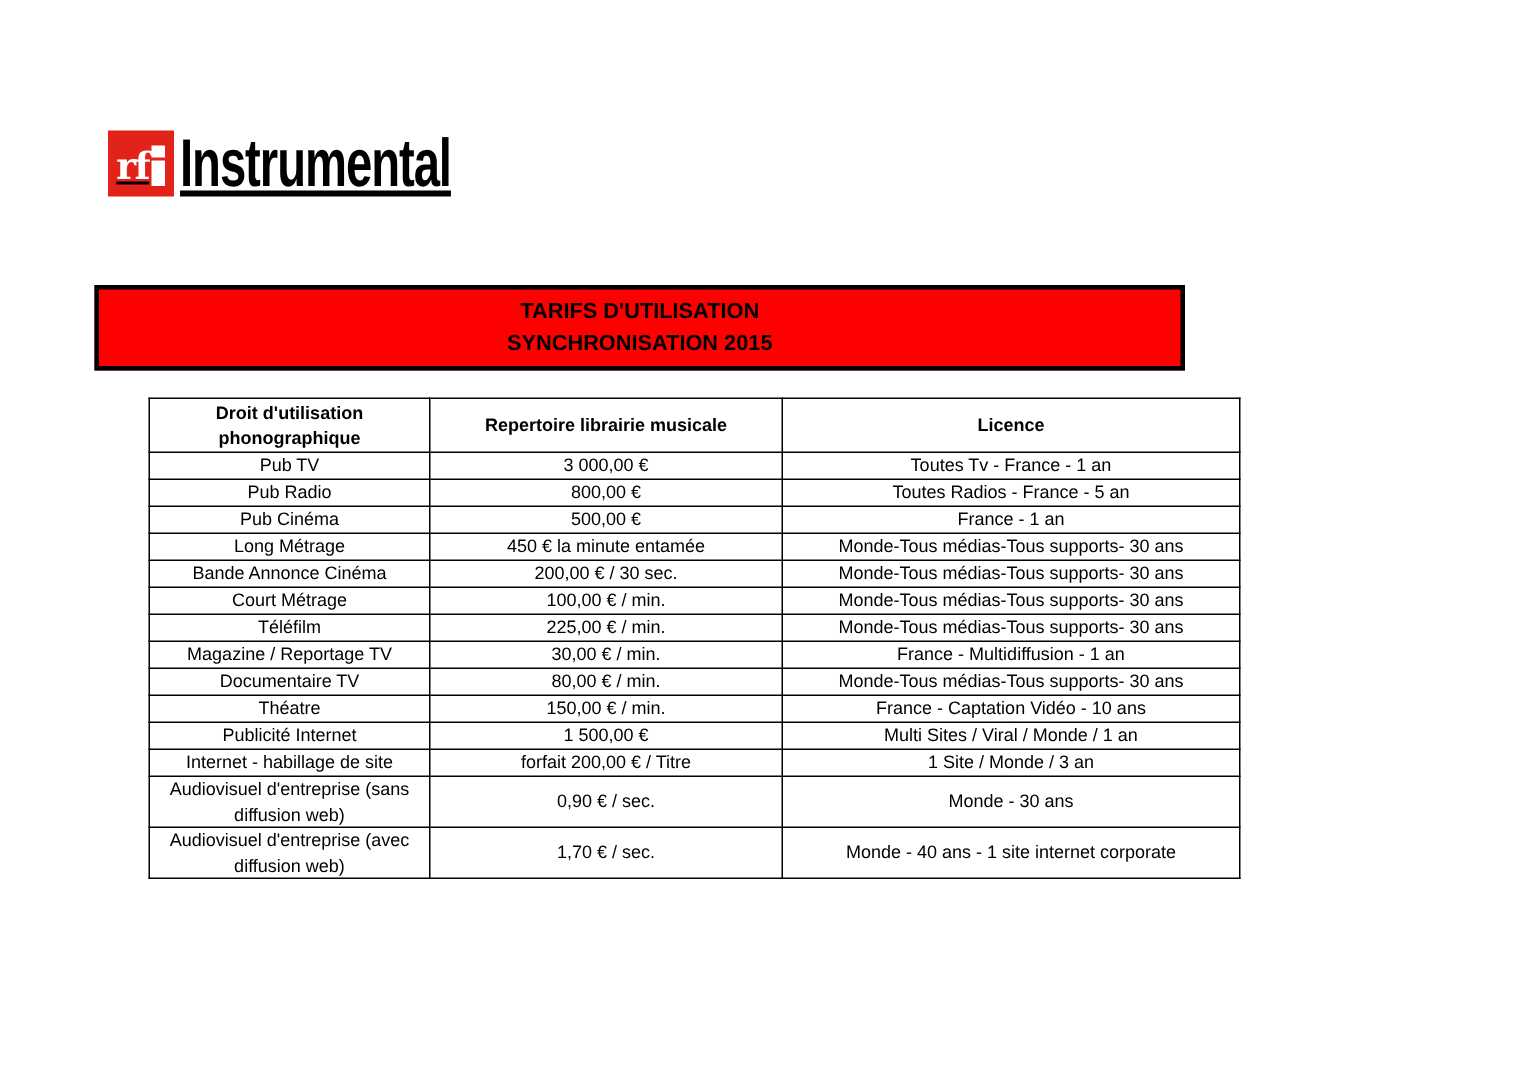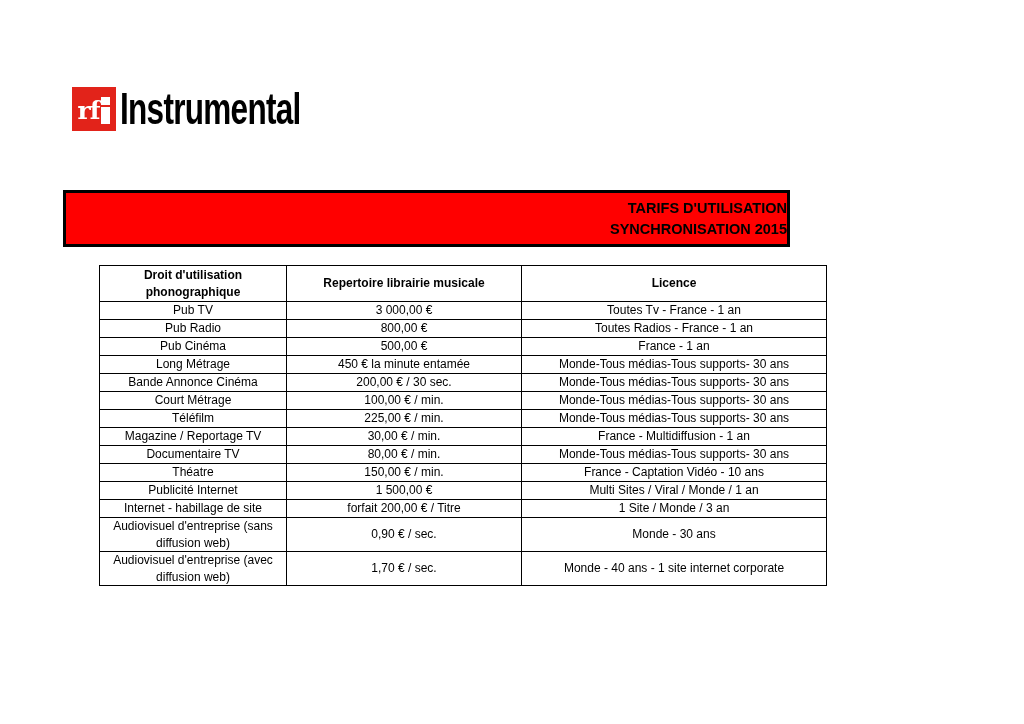--- a/index.html
+++ b/index.html
@@ -16,20 +16,21 @@
     overflow: hidden;
   }
 
   
   .logo {
     position: absolute;
     left: 72px;
     top: 87px;
     display: flex;
     align-items: flex-end;
+    text-decoration: underline;
   }
   .logo-mark {
     width: 44px;
     height: 44px;
     background: #e2231a;
     display: flex;
     align-items: center;
     justify-content: center;
     gap: 2px;
   }
@@ -76,21 +77,21 @@
     position: absolute;
     left: 63px;
     top: 190px;
     width: 727px;
     height: 57px;
     box-sizing: border-box;
     background: #ff0000;
     border: 3px solid #000000;
     display: flex;
     flex-direction: column;
-    align-items: flex-end;
+    align-items: center;
     justify-content: center;
     text-align: center;
   }
   .banner-line {
     color: #000000;
     font-weight: bold;
     font-size: 14.5px;
     line-height: 21px;
   }
 
@@ -161,21 +162,21 @@
     </thead>
     <tbody>
         <tr>
           <td>Pub TV</td>
           <td>3 000,00 €</td>
           <td>Toutes Tv - France - 1 an</td>
         </tr>
         <tr>
           <td>Pub Radio</td>
           <td>800,00 €</td>
-          <td>Toutes Radios - France - 1 an</td>
+          <td>Toutes Radios - France - 5 an</td>
         </tr>
         <tr>
           <td>Pub Cinéma</td>
           <td>500,00 €</td>
           <td>France - 1 an</td>
         </tr>
         <tr>
           <td>Long Métrage</td>
           <td>450 € la minute entamée</td>
           <td>Monde-Tous médias-Tous supports- 30 ans</td>

